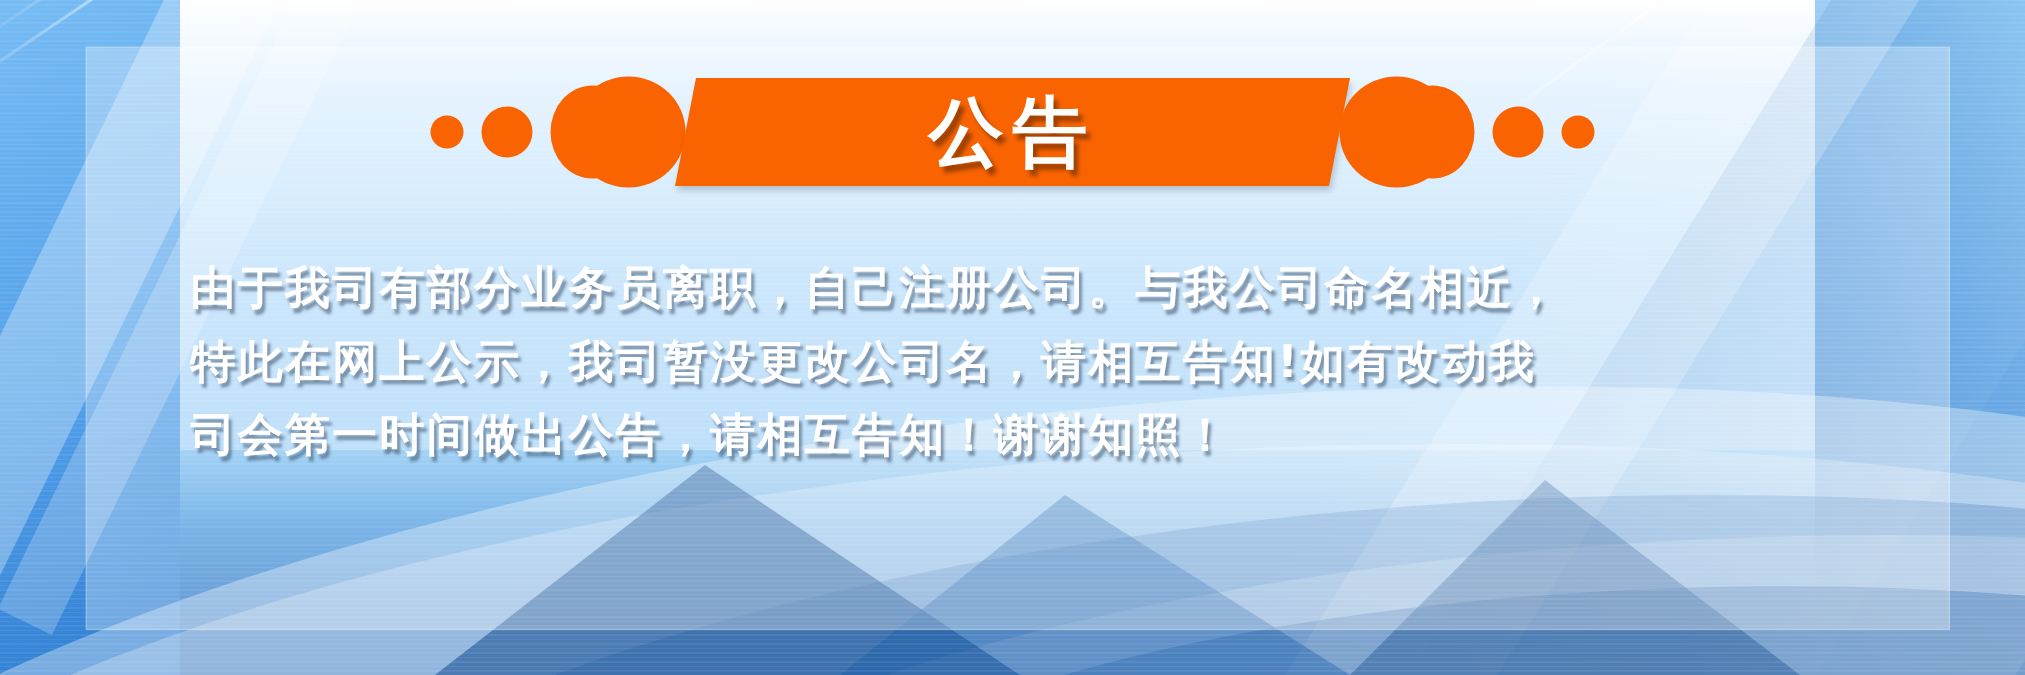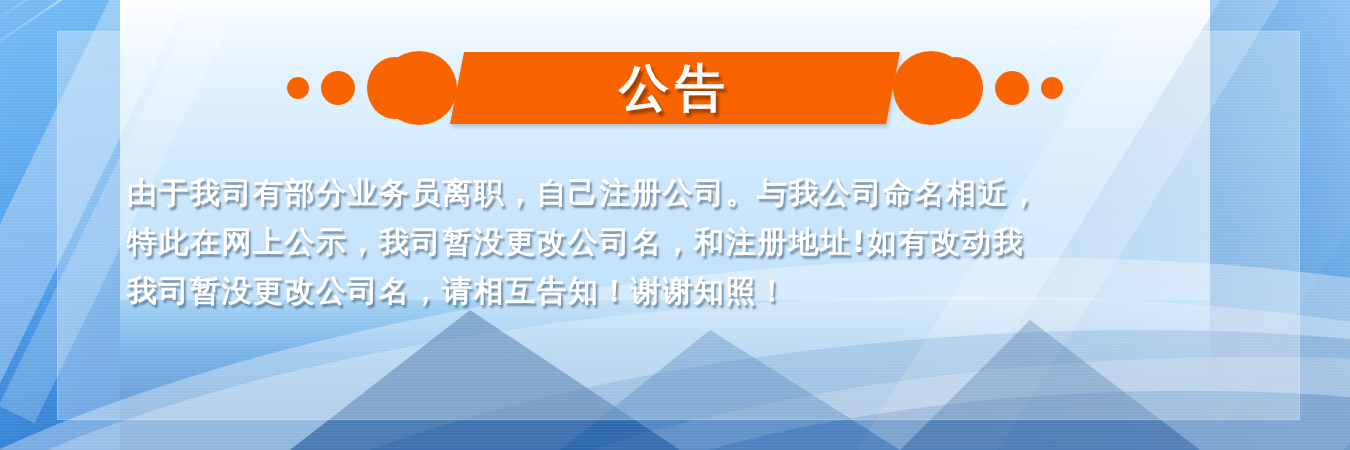--- a/index.html
+++ b/index.html
@@ -341,17 +341,17 @@
       <span class="dot dot-l"></span>
       <span class="dot-gap-m"></span>
       <span class="dot dot-m"></span>
       <span class="dot-gap-s"></span>
       <span class="dot dot-s"></span>
     </div>
   </div>
 
   <div class="body-text">
     <div class="body-line">由于我司有部分业务员离职，自己注册公司。与我公司命名相近，</div>
-    <div class="body-line">特此在网上公示，我司暂没更改公司名，和注册地址!如有改动我</div>
-    <div class="body-line">我司暂没更改公司名，请相互告知！谢谢知照！</div>
+    <div class="body-line">特此在网上公示，我司暂没更改公司名，请相互告知!如有改动我</div>
+    <div class="body-line">司会第一时间做出公告，请相互告知！谢谢知照！</div>
   </div>
 
 </div>
 
 </body></html>

